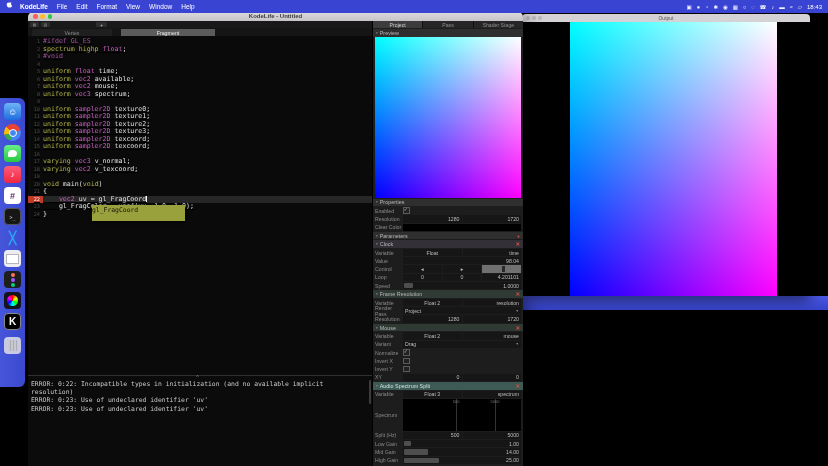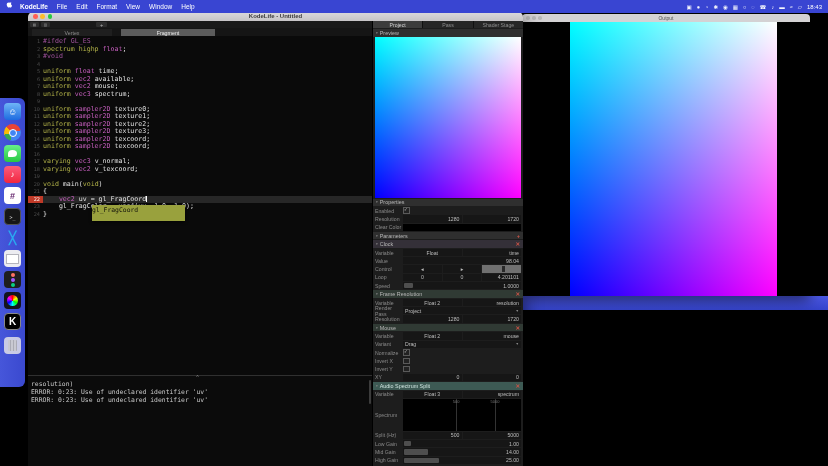--- a/index.html
+++ b/index.html
@@ -46,21 +46,21 @@
 
   
   .edcol{width:344px;display:flex;flex-direction:column;background:#0a0a0a;min-width:0;flex:none;}
   .edtoolbar{height:7px;background:#191919;display:flex;align-items:center;gap:2px;padding:0 2px;flex:none;}
   .tbtn{width:9px;height:5.5px;background:#2d2d2d;color:#9a9a9a;font-size:3.5px;display:flex;align-items:center;justify-content:center;border-radius:1px;}
   .tbtn.plus{margin-left:44px;width:11px;font-size:5.5px;color:#b5b5b5;}
   .edtabs{height:8px;background:#151515;display:flex;align-items:flex-end;padding-left:4px;flex:none;}
   .etab{width:80px;height:7px;background:#1f1f1f;color:#8d8d8d;font-size:5.3px;display:flex;align-items:center;justify-content:center;}
   .etab.sel{background:#5c5c5c;color:#efefef;margin-left:9px;width:94px;}
   .code{flex:1;position:relative;font-family:"DejaVu Sans Mono",monospace;font-size:6.6px;padding-top:2px;overflow:hidden;}
-  .code-line{height:7.5px;line-height:7.5px;white-space:pre;display:flex;}
+  .code-line{height:7.5px;line-height:7.5px;white-space:pre;display:flex;text-decoration:underline;}
   .ln{width:12px;text-align:right;padding-right:3px;color:#4c4c4c;font-size:5.2px;flex:none;}
   .lt{flex:1;}
   .code-line.hl{background:#272727;}
   .code-line.hl .ln{background:#c03a28;color:#fff;}
   .pre{color:#a0529c;}.kw{color:#b1b148;}.type{color:#c75fbf;}.pl{color:#e0e0e0;}
   .cursor{display:inline-block;width:1px;height:6.4px;background:#fff;vertical-align:-1px;}
   .acpopup{position:absolute;left:64px;top:169px;width:93px;height:16px;background:#99a13d;color:#12120a;font-size:6.4px;line-height:10px;padding-left:0;box-shadow:0 1px 3px rgba(0,0,0,.7);font-family:"DejaVu Sans Mono",monospace;}
   .errors{height:91px;flex:none;background:#0b0b0b;border-top:1px solid #303030;position:relative;padding:4px 4px 0 3px;font-family:"DejaVu Sans Mono",monospace;font-size:6.4px;line-height:8.2px;color:#c9c9c9;box-sizing:border-box;}
   .divhandle{position:absolute;top:-3px;left:168px;font-size:5px;color:#9a9a9a;}
   .err-scroll{position:absolute;right:1.5px;top:4px;width:2px;height:24px;background:#3c3c3c;border-radius:1px;}
@@ -232,20 +232,21 @@
               <div class="code-line"><span class="ln">21</span><span class="lt"><span class="pl">{</span></span></div>
               <div class="code-line hl"><span class="ln">22</span><span class="lt"><span class="pl">    </span><span class="type">vec2 </span><span class="pl">uv = gl_FragCoord</span><span class="cursor"></span></span></div>
               <div class="code-line"><span class="ln">23</span><span class="lt"><span class="pl">    gl_FragColor = vec4(uv, 1.0, 1.0);</span></span></div>
               <div class="code-line"><span class="ln">24</span><span class="lt"><span class="pl">}</span></span></div>
             </div>
           <div class="acpopup">gl_FragCoord</div>
         </div>
         <div class="errors">
           <span class="divhandle">^</span>
           <div id="error-lines">
+              <div class="errline">ERROR: 0:22: Incompatible types in initialization (and no available implicit</div>
               <div class="errline">resolution)</div>
               <div class="errline">ERROR: 0:23: Use of undeclared identifier 'uv'</div>
               <div class="errline">ERROR: 0:23: Use of undeclared identifier 'uv'</div>
             </div>
           <span class="err-scroll"></span>
         </div>
       </div>
 
       <div class="panel">
         <div class="ptabs" id="panel-tabs">

